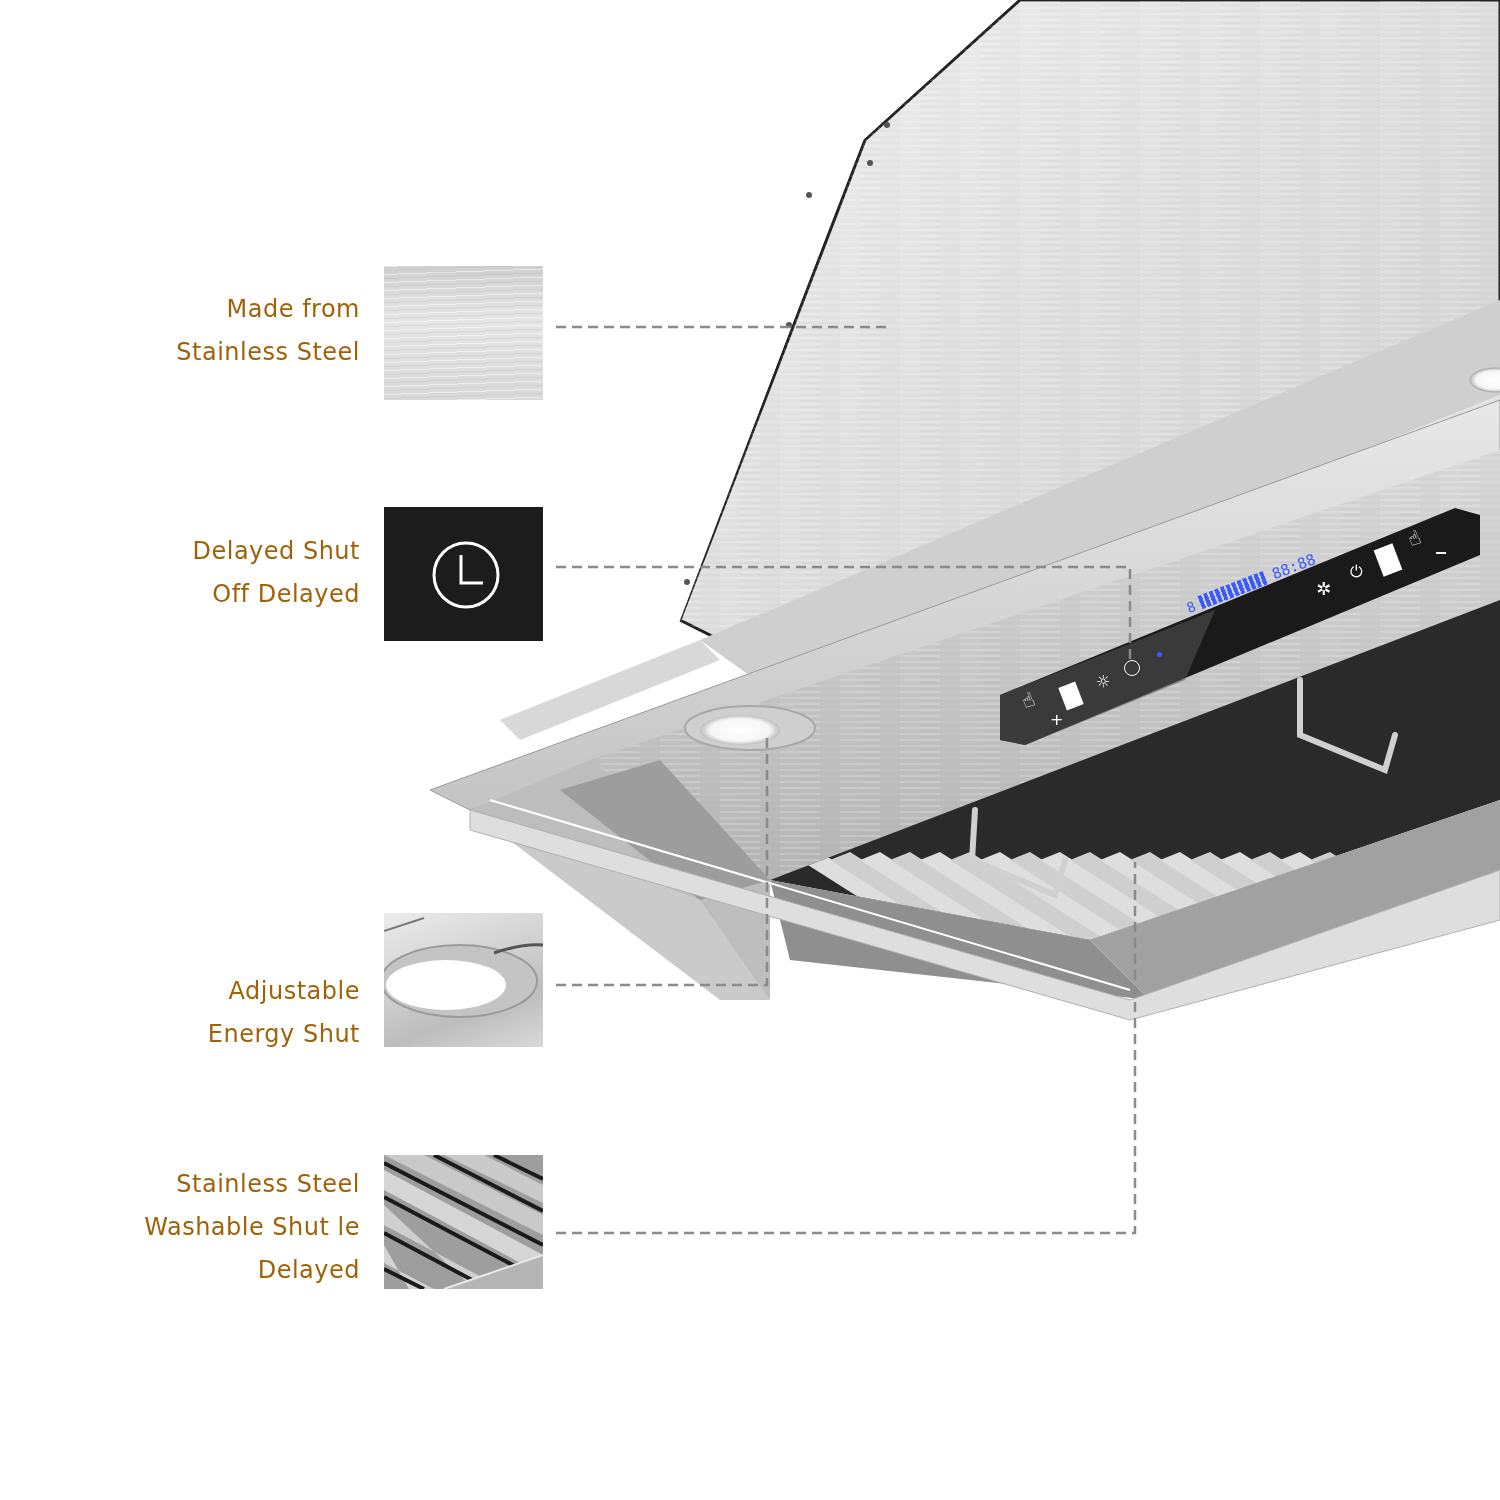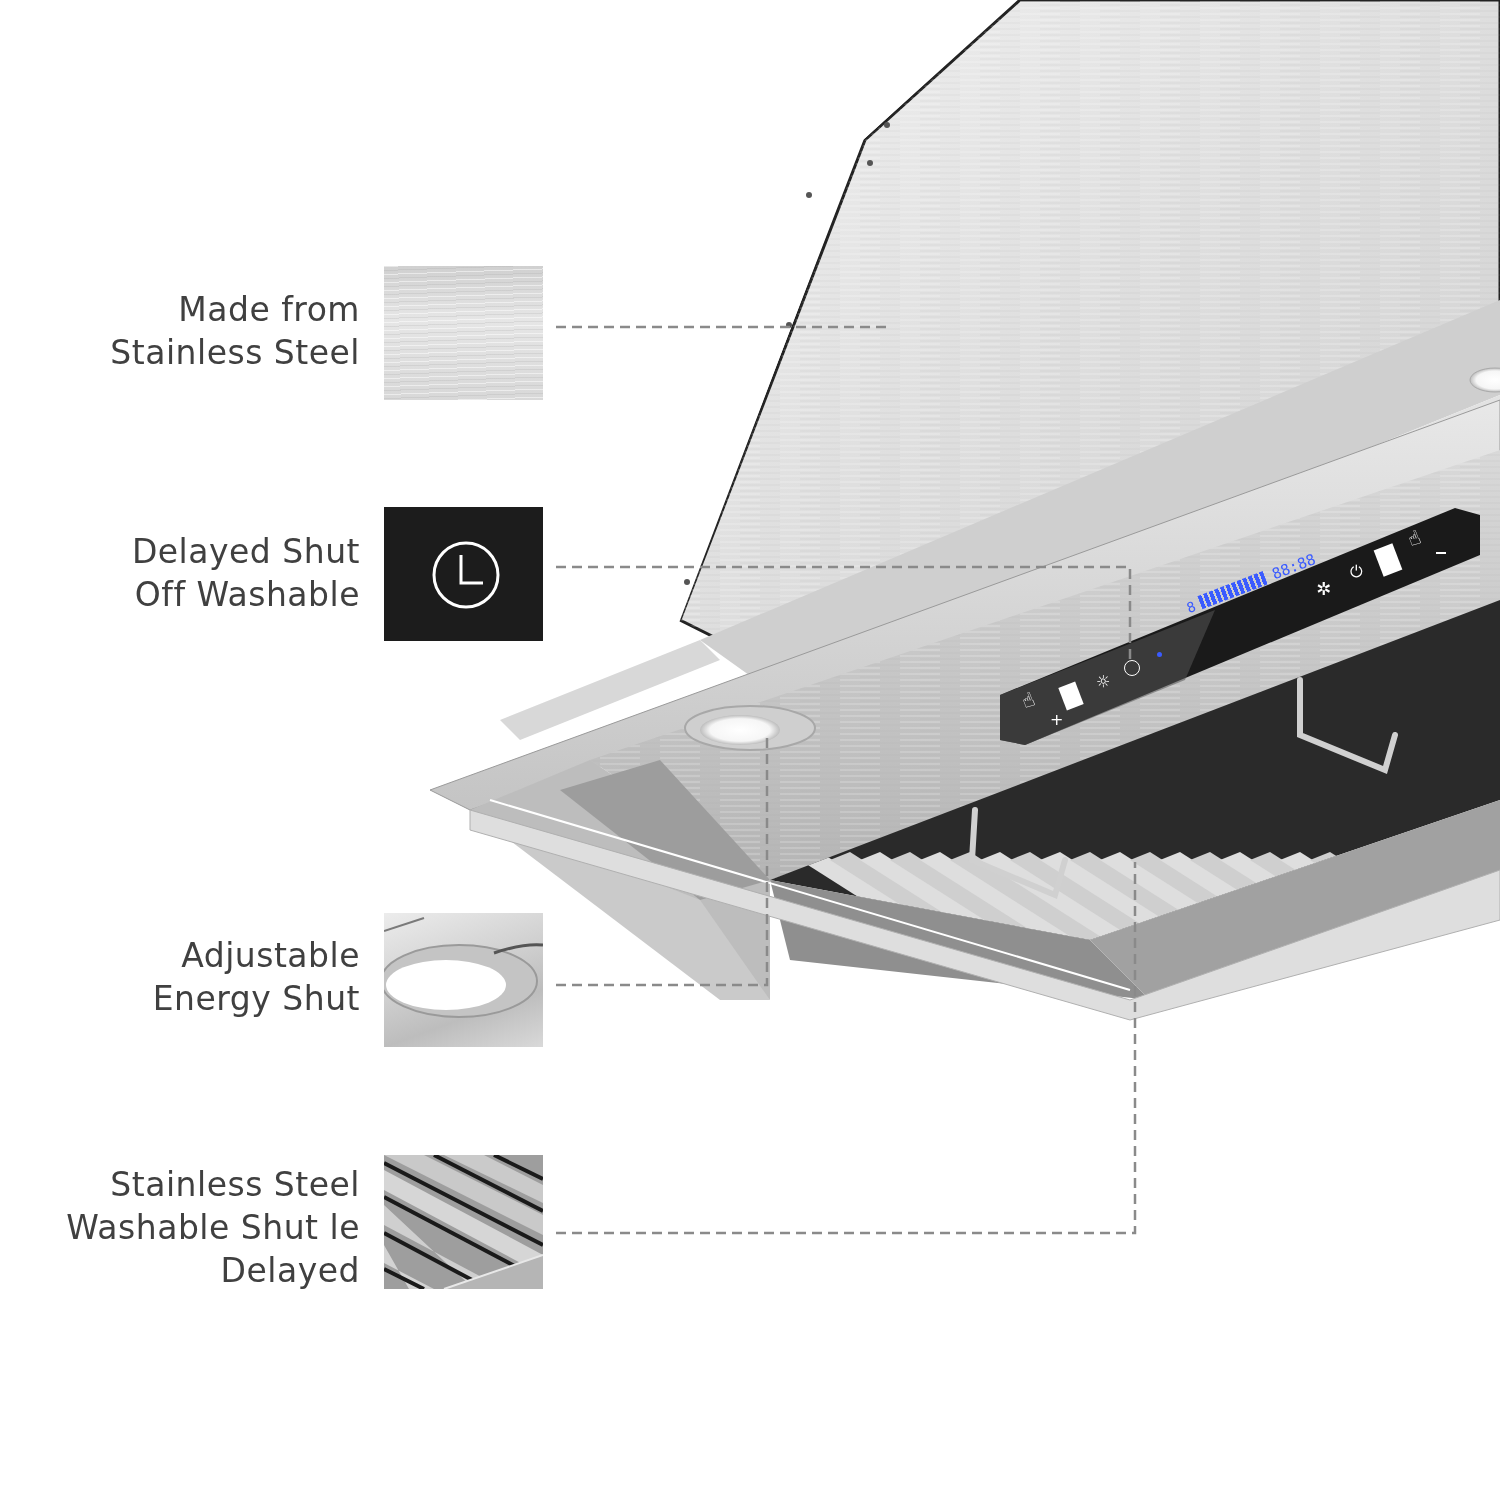--- a/index.html
+++ b/index.html
@@ -4,21 +4,21 @@
 <style>
   html, body { margin: 0; padding: 0; background: #ffffff; }
   body { width: 1500px; height: 1500px; position: relative; overflow: hidden;
          font-family: "DejaVu Sans", "Liberation Sans", sans-serif; }
 
   .stage { position: absolute; left: 0; top: 0; width: 1500px; height: 1500px; }
 
   
   .feature-label {
     position: absolute; right: 1140px; text-align: right;
-    color: #404040; font-size: 33px; line-height: 43px; letter-spacing: 0.5px;
+    color: #a16207; font-size: 24px; line-height: 43px; letter-spacing: 0.5px;
     white-space: nowrap;
   }
   .feature-label span { display: block; }
 
   .swatch { position: absolute; left: 384px; width: 159px; height: 134px; overflow: hidden; }
 </style>
 </head>
 <body>
 
 <div class="stage">
@@ -167,30 +167,30 @@
   <div class="feature-label" style="top:288px;">
     <span>Made from</span>
     <span>Stainless Steel</span>
   </div>
   <div class="swatch" style="top:266px;background:linear-gradient(180deg,#d0d0d0,#e6e6e6 40%,#d8d8d8);">
     <div style="position:absolute;inset:0;background:repeating-linear-gradient(178deg,rgba(255,255,255,0.5) 0 1px,transparent 1px 4px,rgba(150,150,150,0.18) 4px 5px,transparent 5px 8px);"></div>
   </div>
 
   <div class="feature-label" style="top:530px;margin-left:9px;">
     <span>Delayed Shut</span>
-    <span>Off Washable</span>
+    <span>Off Delayed</span>
   </div>
   <div class="swatch" style="top:507px;background:#1c1c1c;">
     <svg width="159" height="134" viewBox="0 0 159 134">
       <circle cx="82" cy="68" r="32" fill="none" stroke="#ffffff" stroke-width="3"></circle>
       <polyline points="77,48 77,76 99,76" fill="none" stroke="#ffffff" stroke-width="3"></polyline>
     </svg>
   </div>
 
-  <div class="feature-label" style="top:934px;">
+  <div class="feature-label" style="top:970px;">
     <span>Adjustable</span>
     <span>Energy Shut</span>
   </div>
   <div class="swatch" style="top:913px;background:linear-gradient(160deg,#ececec 0%,#cfcfcf 45%,#bdbdbd 70%,#d9d9d9 100%);">
     <svg width="159" height="134" viewBox="0 0 159 134">
       <line x1="0" y1="18" x2="40" y2="5" stroke="#7a7a7a" stroke-width="2"></line>
       <ellipse cx="75" cy="68" rx="78" ry="36" fill="#c4c4c4" stroke="#9a9a9a" stroke-width="2"></ellipse>
       <ellipse cx="62" cy="72" rx="60" ry="25" fill="#ffffff"></ellipse>
       <path d="M110,40 Q140,30 159,32" fill="none" stroke="#555" stroke-width="3"></path>
     </svg>

